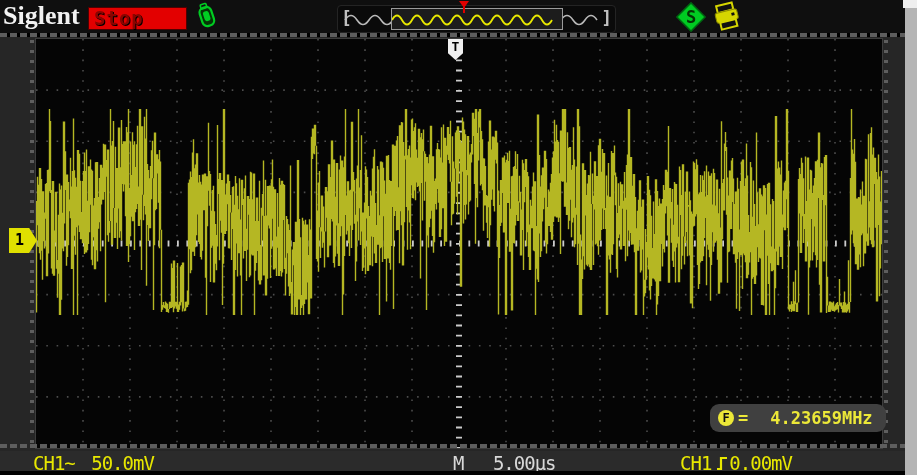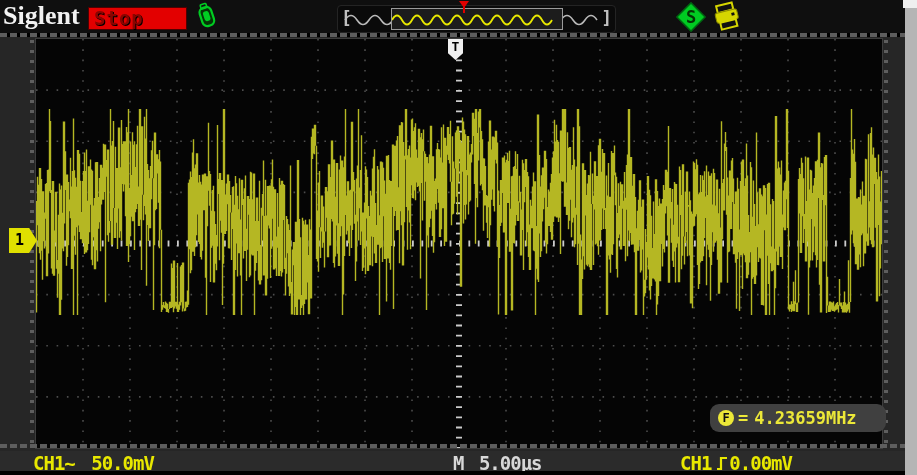--- a/index.html
+++ b/index.html
@@ -45,21 +45,21 @@
         color:#000;font-weight:bold;font-size:15px;line-height:24px;padding-left:6px;
         box-sizing:border-box;}
   
   #freq{left:710px;top:404px;width:176px;height:28px;background:#404040;border-radius:9px;
         display:flex;align-items:center;padding-left:8px;box-sizing:border-box;}
   #freq .ficon{width:16px;height:16px;border-radius:50%;background:#ece838;color:#111;
         font-size:12px;font-weight:bold;text-align:center;line-height:16px;margin-right:4px;}
   #freq .ftext{color:#ece838;font-size:17px;font-weight:bold;letter-spacing:0px;}
   
   #bottombar{left:0;top:451px;width:917px;height:24px;background:#2b2b2b;color:#e8e800;
-        font-weight:bold;font-size:19px;letter-spacing:-1px;}
+        font-weight:normal;font-size:19px;letter-spacing:-1px;}
   #bottombar .seg{position:absolute;top:1px;white-space:nowrap;}
   #ch-info{left:33px;}
   #tb-info{left:453px;color:#d8d8d8;}
   #trg-info{left:680px;display:flex;align-items:center;justify-content:flex-end;}
   #bottomblack{left:0;top:471px;width:917px;height:4px;background:#000;}
   #right-strip{left:905px;top:0;width:12px;height:475px;background:#b5b5b5;}
   #right-corner{left:903px;top:0;width:14px;height:8px;background:#efefef;}
 </style>
 </head>
 <body>
@@ -155,31 +155,31 @@
   <div id="trig-marker" class="abs">
     <span>T</span>
   </div>
   <div id="ch-marker" class="abs">
     <span>1</span>
   </div>
 
   <div id="freq" class="abs">
     <span class="ficon">F</span>
     <span class="ftext">=</span>
-    <span class="ftext" style="margin-left:6px">4.23659MHz</span>
+    <span class="ftext" style="margin-left:22px">4.23659MHz</span>
   </div>
 
   <div id="bottombar" class="abs">
     <div class="seg" id="ch-info">
       <span>CH1~</span>
       <span style="margin-left:6px">50.0mV</span>
     </div>
     <div class="seg" id="tb-info">
       <span>M</span>
-      <span style="margin-left:5px">5.00µs</span>
+      <span style="margin-left:19px">5.00µs</span>
     </div>
     <div class="seg" id="trg-info">
       <span>CH1</span>
       <svg width="12" height="18" viewBox="0 0 12 18" style="margin:0 1px 0 5px">
         <path d="M1 15 H5 V4 H11" fill="none" stroke="#e8e800" stroke-width="2.2"></path>
       </svg>
       <span>0.00mV</span>
     </div>
   </div>
   <div id="bottomblack" class="abs"></div>

